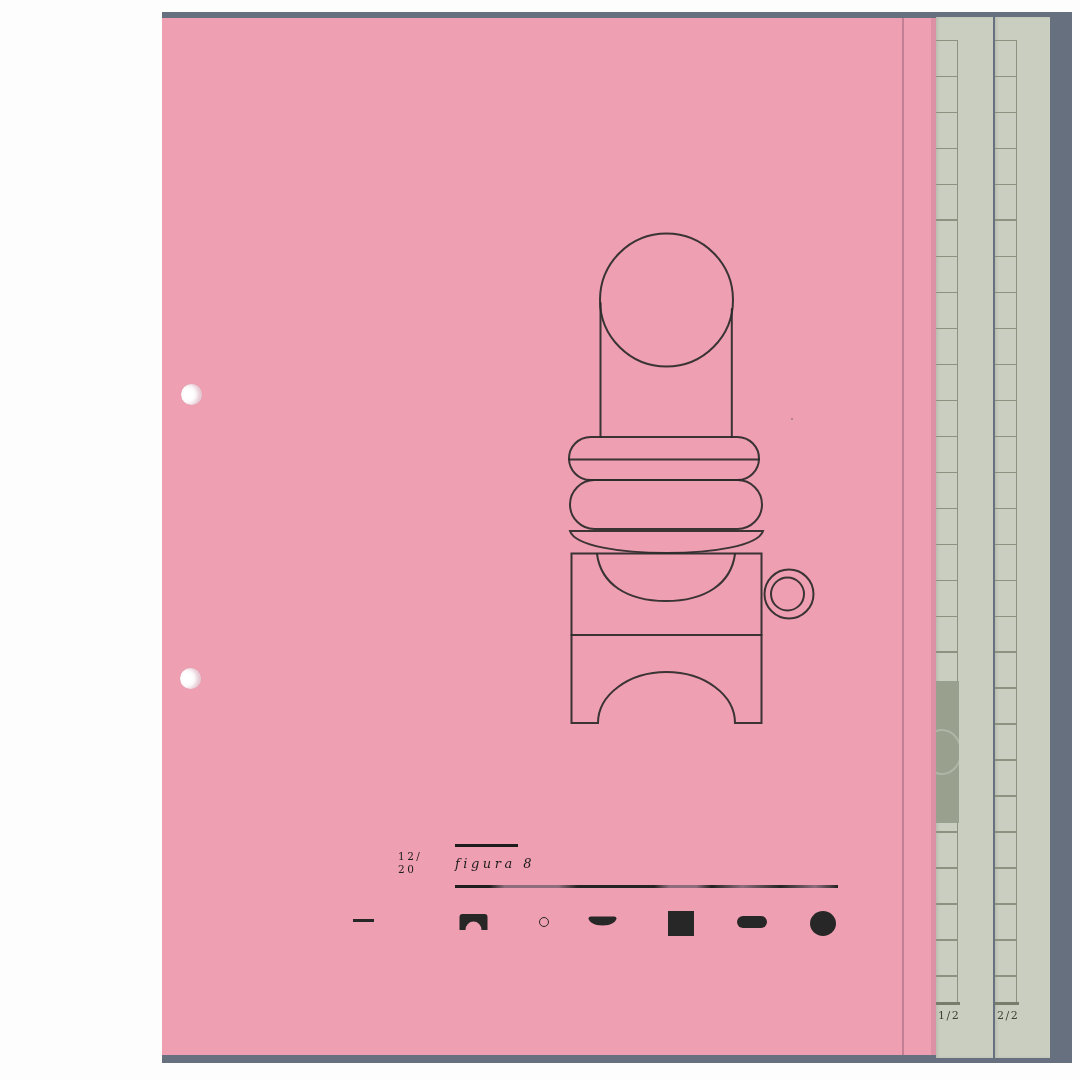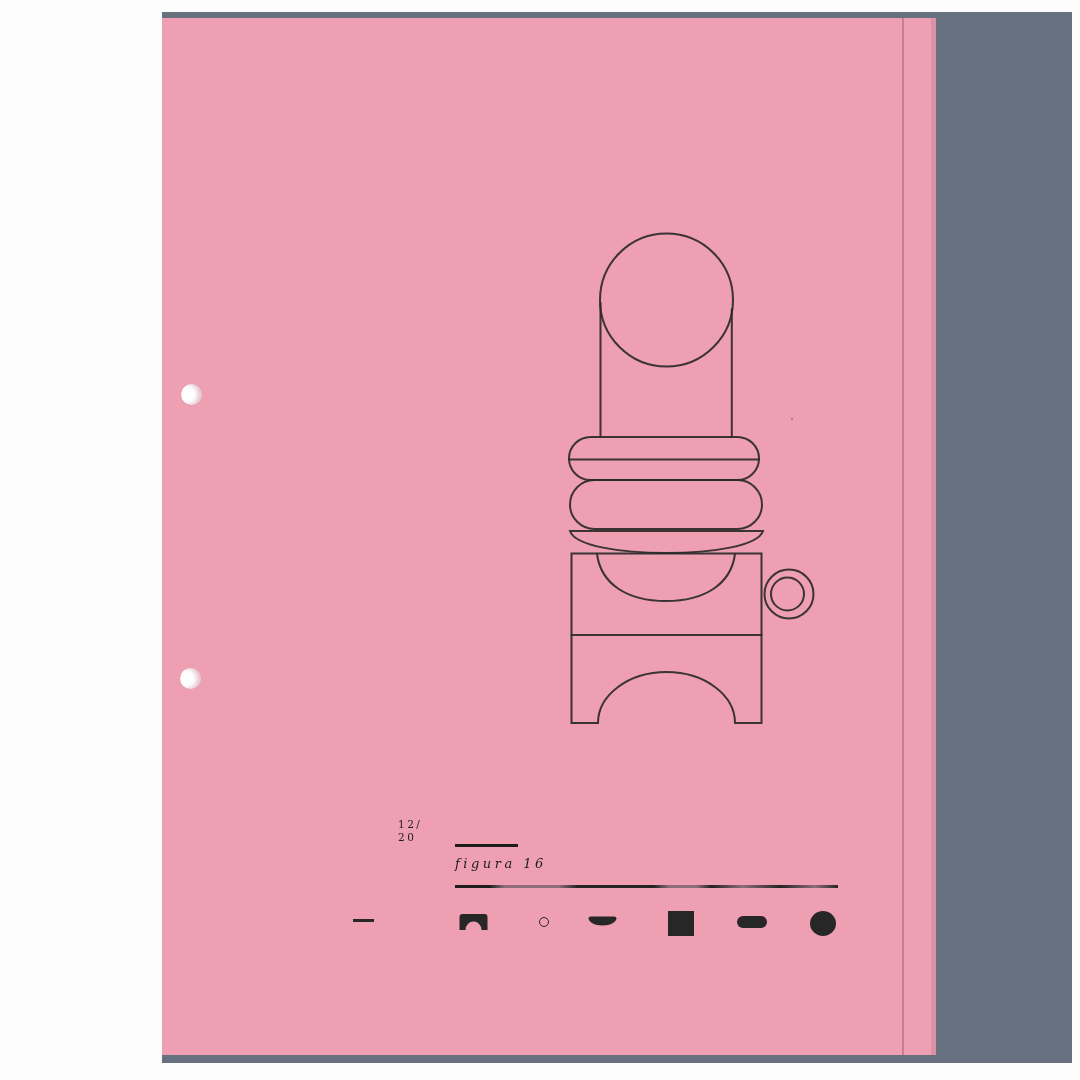--- a/index.html
+++ b/index.html
@@ -25,21 +25,21 @@
     box-shadow:inset -4px 0 4px rgba(205,150,168,0.55), 0 0 1px rgba(0,0,0,0.15);}
   .hole-top{left:181px;top:384px;}
   .hole-bottom{left:180px;top:668px;}
 
   .drawing-svg{position:absolute;left:0;top:0;}
 
   
   .rule-short{position:absolute;left:455px;top:844px;width:63px;height:2.5px;background:#1c1c1c;}
   .rule-long{position:absolute;left:455px;top:885px;width:383px;height:2.5px;
     background:linear-gradient(90deg,#1e1e1e 0%,#1e1e1e 9%,#8f6d7c 13%,#8f6d7c 27%,#242424 32%,#242424 52%,#8f6d7c 56%,#8f6d7c 63%,#202020 67%,#8f6d7c 75%,#242424 85%,#8f6d7c 94%,#242424 100%);}
-  .caption-index{position:absolute;left:398px;top:818px;font-size:10.5px;line-height:13px;
+  .caption-index{position:absolute;left:398px;top:850px;font-size:10.5px;line-height:13px;
     letter-spacing:2.5px;color:#1d1d1d;}
   .caption-title{position:absolute;left:455px;top:856px;font-size:13px;font-style:italic;
     letter-spacing:3.5px;color:#1d1d1d;}
 
   
   .legend-dash{position:absolute;left:353px;top:919px;width:21px;height:2.5px;background:var(--ink);}
   .legend-arch{position:absolute;left:458px;top:913px;}
   .legend-ring{position:absolute;left:539px;top:917px;width:10px;height:10px;border:1.8px solid var(--ink);border-radius:50%;}
   .legend-dish{position:absolute;left:587px;top:916px;}
   .legend-square{position:absolute;left:668px;top:911px;width:26px;height:25px;background:var(--ink);}
@@ -84,29 +84,42 @@
     <path d="M571.5 553.5 L761.5 553.5 L761.5 723 L735 723 A68.5 51 0 0 0 598 723 L571.5 723 Z"></path>
     <path d="M597 554 C601 584 627 601 666 601 C705 601 731 584 735 554"></path>
     <path d="M571.5 635 L761.5 635"></path>
     <circle cx="789" cy="594" r="24.5"></circle>
     <circle cx="787.5" cy="594" r="16.5"></circle>
     <circle cx="792" cy="419" r="1.1" fill="#555" stroke="none" opacity="0.5"></circle>
   </svg>
 
   <div class="rule-short"></div>
   <div class="caption-index"><span>12/</span><br><span>20</span></div>
-  <div class="caption-title">figura 16</div>
+  <div class="caption-title">figura 8</div>
   <div class="rule-long"></div>
 
   <div class="legend-dash"></div>
   <svg class="legend-arch" width="31" height="17" viewBox="0 0 31 17">
     <path d="M1.5 17 L1.5 4 Q1.5 1 4.5 1 L26.5 1 Q29.5 1 29.5 4 L29.5 17 L23.5 17 A8 8.5 0 0 0 7.5 17 Z" fill="#272727"></path>
   </svg>
   <div class="legend-ring"></div>
   <svg class="legend-dish" width="31" height="10" viewBox="0 0 31 10">
     <path d="M1.5 2.5 Q1.5 0.5 4 0.5 L27 0.5 Q29.5 0.5 29.5 2.5 C29 6 24 9.5 15.5 9.5 C7 9.5 2 6 1.5 2.5 Z" fill="#272727"></path>
   </svg>
   <div class="legend-square"></div>
   <div class="legend-pill"></div>
   <div class="legend-dot"></div>
 
+  <div class="strip strip-1">
+    <div class="grid-col"></div>
+    <div class="dark-patch">
+      <div class="dark-patch-ring"></div>
+    </div>
+    <div class="grid-bottom-bar"></div>
+    <div class="strip-label">1/2</div>
+  </div>
+  <div class="strip strip-2">
+    <div class="grid-col"></div>
+    <div class="grid-bottom-bar"></div>
+    <div class="strip-label">2/2</div>
+  </div>
 
 </div>
 
 </body></html>

